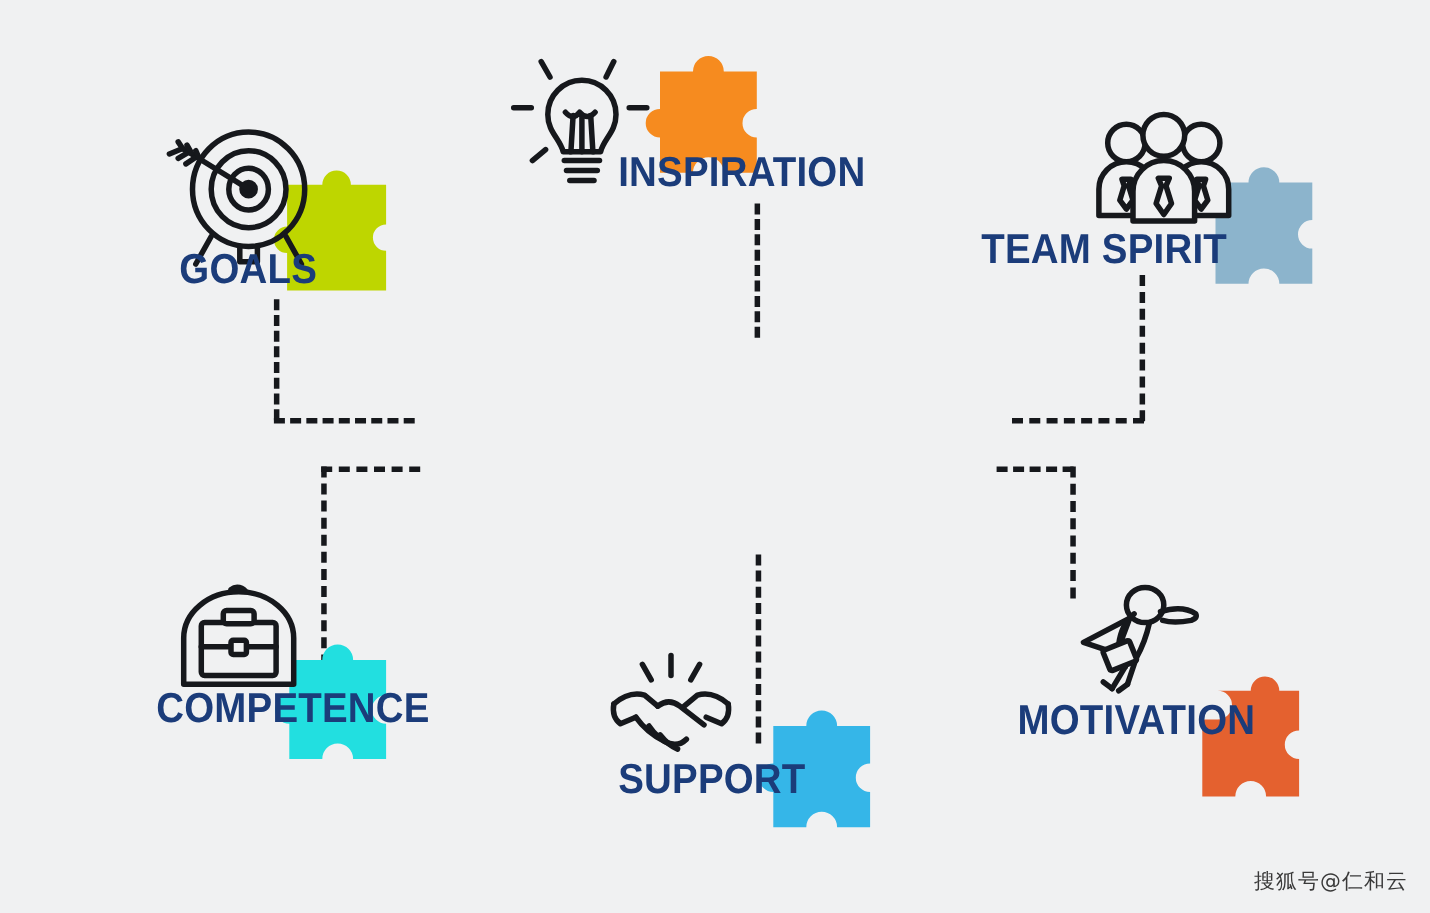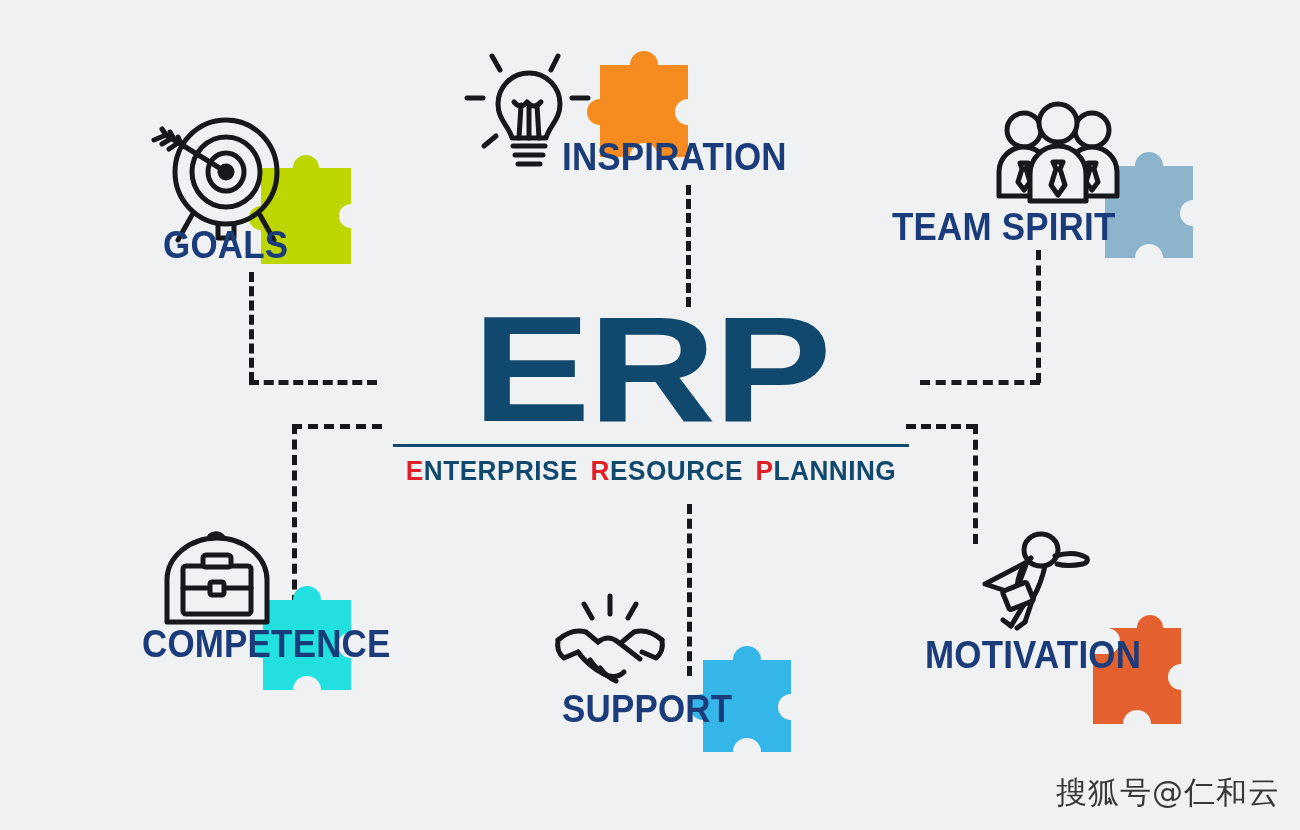--- a/index.html
+++ b/index.html
@@ -89,21 +89,21 @@
     border-left: 5px dashed #16181c;
   }
   .conn-h {
     border-top: 5px dashed #16181c;
   }
   
   #watermark {
     position: absolute;
     right: 20px;
     bottom: 16px;
-    font-size: 31px;
+    font-size: 19px;
     color: #2a2a2a;
     font-family: "DejaVu Sans", sans-serif;
     letter-spacing: 1px;
     opacity: 0.92;
     z-index: 9;
   }
   svg { display: block; overflow: visible; }
 </style>
 </head>
 <body>
@@ -290,23 +290,16 @@
           <path d="M36 98 L28 92"></path>
           <path d="M50 94 L42 100"></path>
 
           <rect x="30" y="58" width="26" height="20" rx="2" transform="rotate(-22 43 68)" fill="#f0f1f2"></rect>
         </g>
       </svg>
     </div>
     <div class="node-label" style="left:925px; top:634px; font-size:38px;">MOTIVATION</div>
   </div>
 
-  <div id="center-block">
-    <div id="erp-title">ERP</div>
-    <div id="erp-rule"></div>
-    <div id="erp-subtitle">
-      <span class="red">E</span><span>NTERPRISE</span><span class="gap"></span><span class="red">R</span><span>ESOURCE</span><span class="gap"></span><span class="red">P</span><span>LANNING</span>
-    </div>
-  </div>
 
   <div id="watermark">搜狐号@仁和云</div>
 
 </div>
 
 </body></html>

